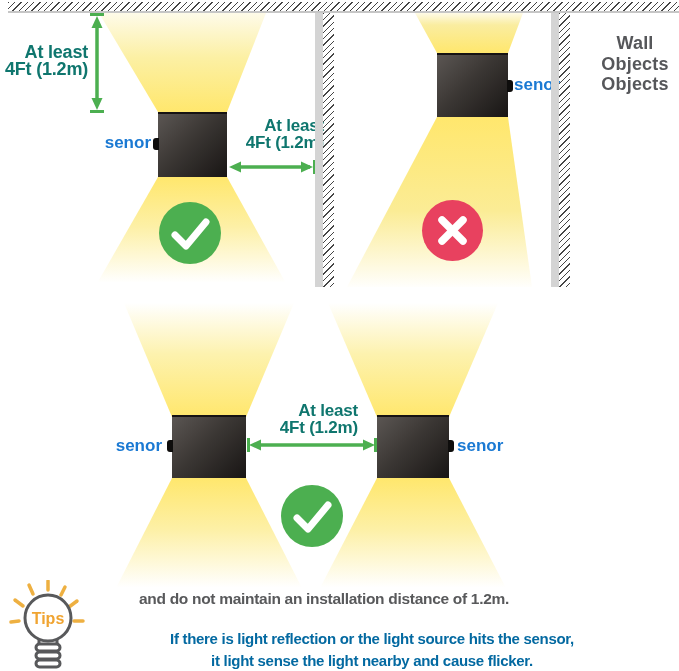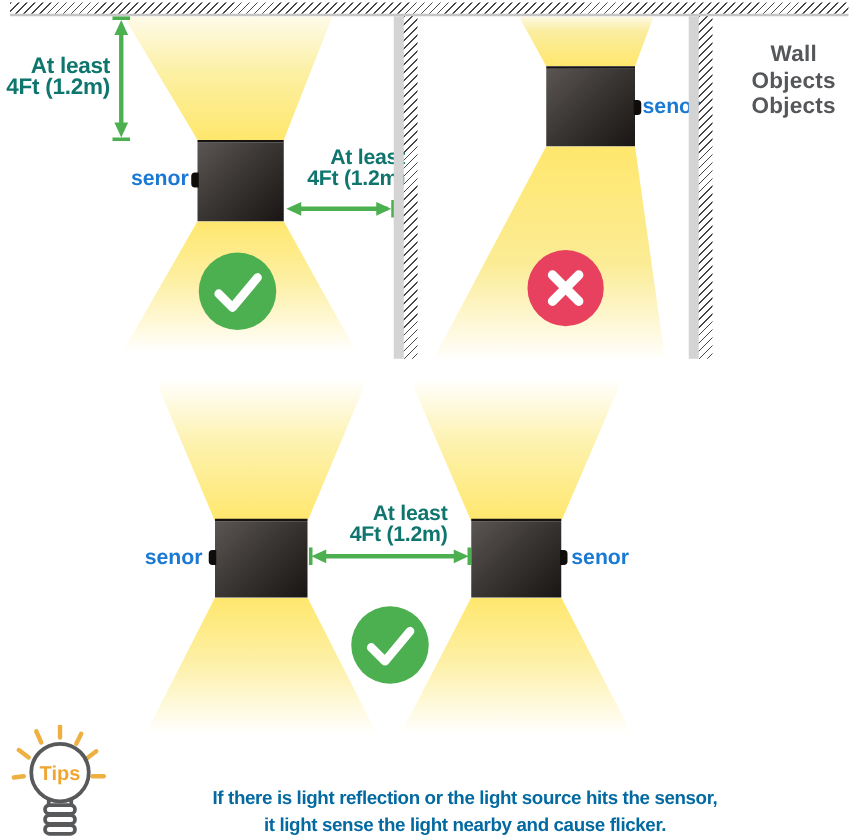--- a/index.html
+++ b/index.html
@@ -193,20 +193,21 @@
 
       <circle cx="44" cy="38" r="23" fill="#fff" stroke="#58595b" stroke-width="3"></circle>
       <line x1="35" y1="59" x2="35" y2="64" stroke="#58595b" stroke-width="3"></line>
       <line x1="53" y1="59" x2="53" y2="64" stroke="#58595b" stroke-width="3"></line>
       <rect x="32" y="64" width="24" height="7" rx="3.5" fill="#fff" stroke="#58595b" stroke-width="3"></rect>
       <rect x="32" y="72" width="24" height="7" rx="3.5" fill="#fff" stroke="#58595b" stroke-width="3"></rect>
       <rect x="32" y="80" width="24" height="7" rx="3.5" fill="#fff" stroke="#58595b" stroke-width="3"></rect>
       <text x="44" y="44" text-anchor="middle" font-size="16" font-weight="bold" fill="#f0a431">Tips</text>
     </svg>
     <div class="tips-note">
+      <div>and do not maintain an installation distance of 1.2m.</div>
     </div>
     <div class="tips-warning">
       <div>If there is light reflection or the light source hits the sensor,</div>
       <div>it light sense the light nearby and cause flicker.</div>
     </div>
   </div>
 
 </div>
 
 </body></html>

